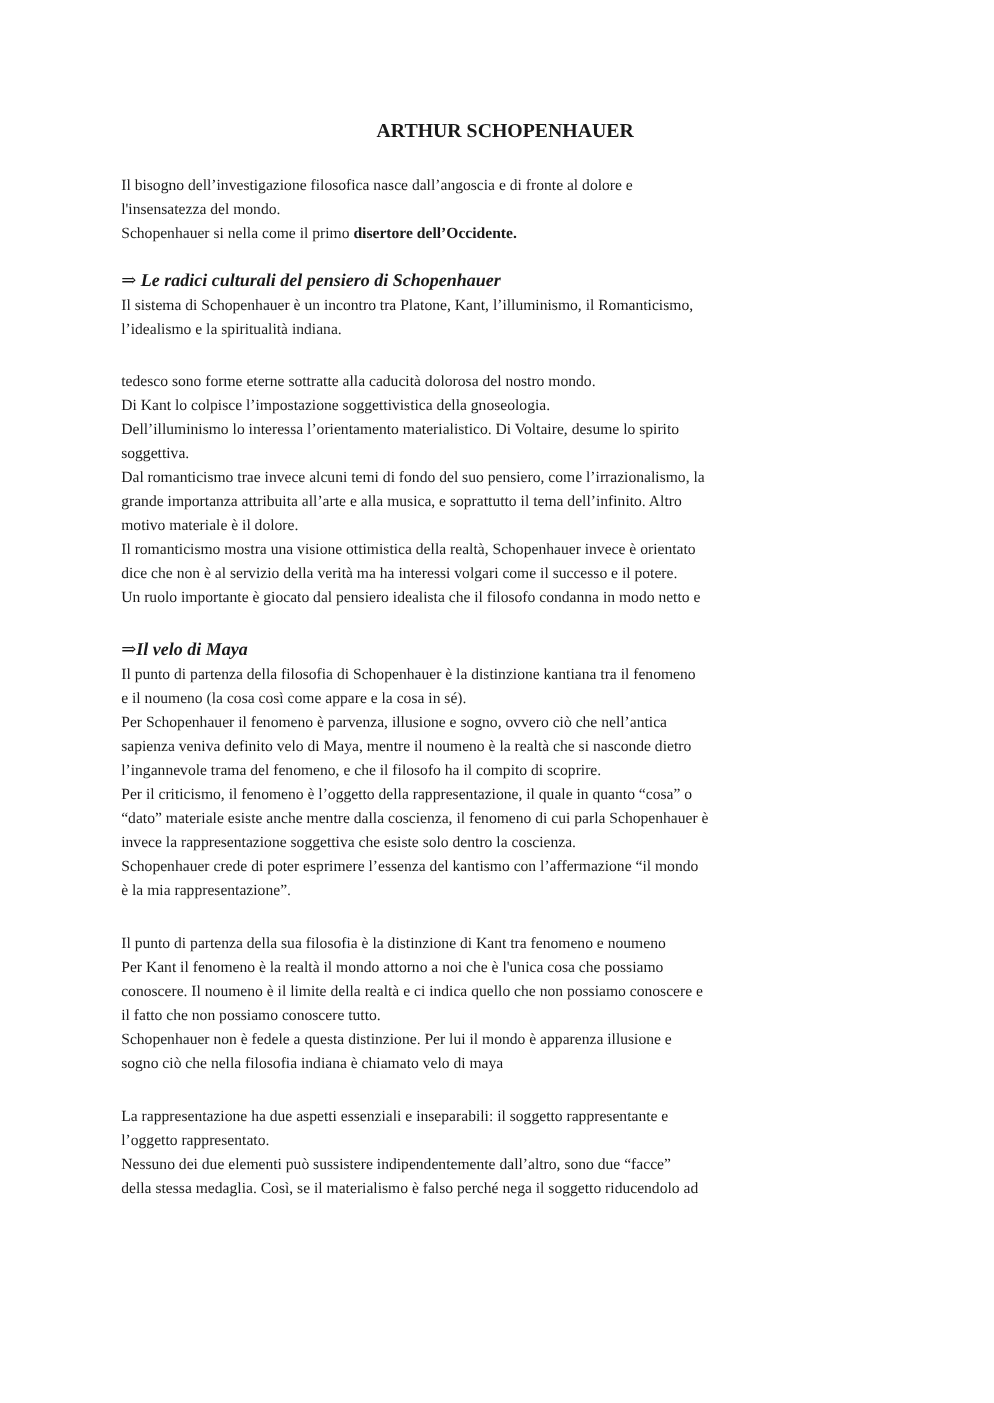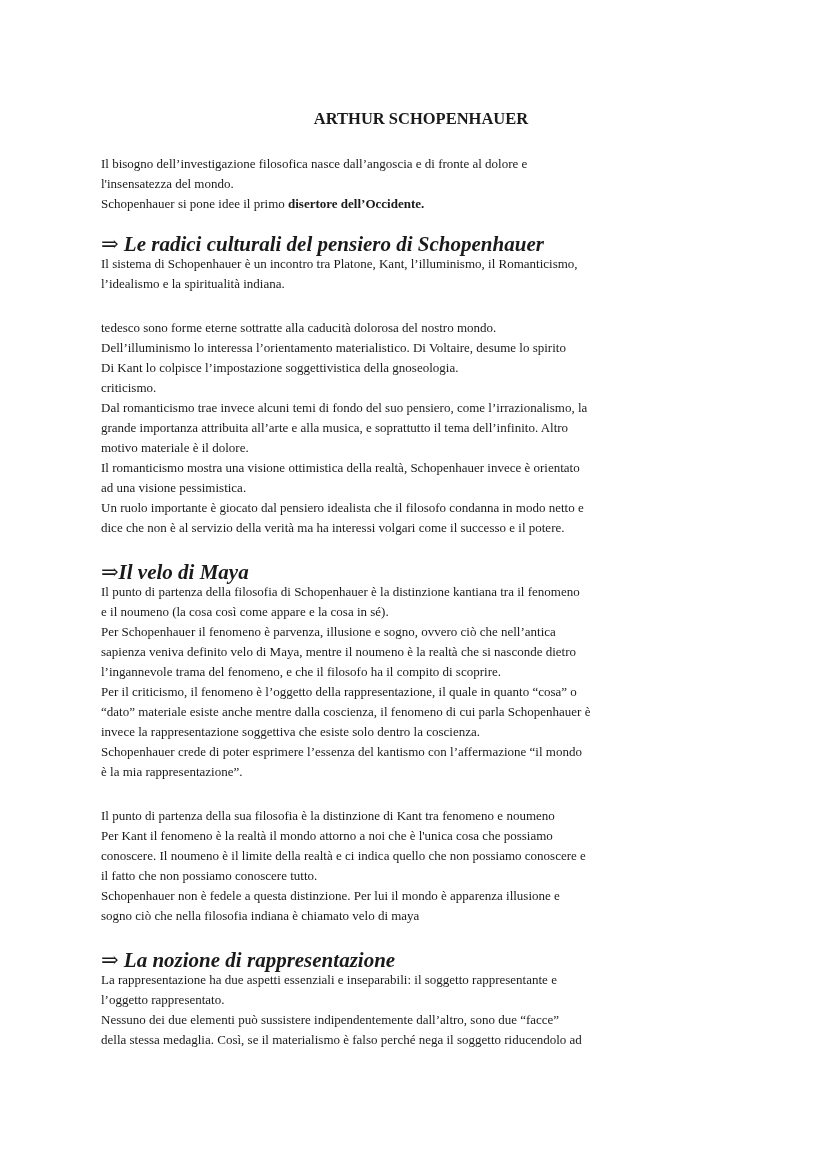--- a/index.html
+++ b/index.html
@@ -1,57 +1,56 @@
 <!DOCTYPE html>
 <html><head>
 <meta charset="utf-8">
 <style>
   html, body { margin: 0; padding: 0; background: #ffffff; }
   body { width: 828px; height: 1169px; position: relative; overflow: hidden;
          font-family: "Liberation Serif", "DejaVu Serif", serif; color: #1a1a1a; }
-  .page { position: absolute; left: 101px; top: 108px; width: 640px; }
+  .page { position: absolute; left: 101px; top: 98px; width: 640px; }
   .title { text-align: center; font-weight: bold; font-size: 16.5px; margin: 0 0 24px 0; line-height: 22px; }
   .line { font-size: 13px; line-height: 20px; white-space: nowrap; }
   .gap { height: 20px; }
-  .heading { font-size: 21px; line-height: 20px; font-weight: bold; font-style: italic; white-space: nowrap; }
+  .heading { font-size: 15px; line-height: 20px; font-weight: bold; font-style: italic; white-space: nowrap; }
   .heading .arrow { font-style: normal; font-weight: normal; }
   .u { }
   .b { font-weight: bold; text-align: right; }
 </style>
 </head>
 <body>
 
 <div class="page">
   <div class="title">ARTHUR SCHOPENHAUER</div>
 
   <div>
     <div class="line">Il bisogno dell’investigazione filosofica nasce dall’angoscia e di fronte al dolore e</div>
     <div class="line">l'insensatezza del mondo.</div>
-    <div class="line"><span>Schopenhauer si pone idee il </span><span class="u">primo</span> <span class="u b">disertore dell’Occidente.</span></div>
+    <div class="line"><span>Schopenhauer si nella come il </span><span class="u">primo</span> <span class="u b">disertore dell’Occidente.</span></div>
   </div>
 
   <div class="gap"></div>
 
   <div>
     <div class="heading"><span class="arrow">⇒</span> <span>Le radici culturali del pensiero di Schopenhauer</span></div>
     <div class="line">Il sistema di Schopenhauer è un incontro tra Platone, Kant, l’illuminismo, il Romanticismo,</div>
     <div class="line">l’idealismo e la spiritualità indiana.</div>
     <div class="gap"></div>
     <div style="margin-top:4px"></div>
     <div class="line">tedesco sono forme eterne sottratte alla caducità dolorosa del nostro mondo.</div>
+    <div class="line">Di Kant lo colpisce l’impostazione soggettivistica della gnoseologia.</div>
     <div class="line">Dell’illuminismo lo interessa l’orientamento materialistico. Di Voltaire, desume lo spirito</div>
-    <div class="line">Di Kant lo colpisce l’impostazione soggettivistica della gnoseologia.</div>
-    <div class="line">criticismo.</div>
+    <div class="line">soggettiva.</div>
     <div class="line">Dal romanticismo trae invece alcuni temi di fondo del suo pensiero, come l’irrazionalismo, la</div>
     <div class="line">grande importanza attribuita all’arte e alla musica, e soprattutto il tema dell’infinito. Altro</div>
     <div class="line">motivo materiale è il dolore.</div>
     <div class="line">Il romanticismo mostra una visione ottimistica della realtà, Schopenhauer invece è orientato</div>
-    <div class="line">ad una visione pessimistica.</div>
+    <div class="line">dice che non è al servizio della verità ma ha interessi volgari come il successo e il potere.</div>
     <div class="line">Un ruolo importante è giocato dal pensiero idealista che il filosofo condanna in modo netto e</div>
-    <div class="line">dice che non è al servizio della verità ma ha interessi volgari come il successo e il potere.</div>
   </div>
 
   <div class="gap" style="height:24px"></div>
 
   <div>
     <div class="heading"><span class="arrow">⇒</span><span>Il velo di Maya</span></div>
     <div class="line">Il punto di partenza della filosofia di Schopenhauer è la distinzione kantiana tra il fenomeno</div>
     <div class="line">e il noumeno (la cosa così come appare e la cosa in sé).</div>
     <div class="line">Per Schopenhauer il fenomeno è parvenza, illusione e sogno, ovvero ciò che nell’antica</div>
     <div class="line">sapienza veniva definito velo di Maya, mentre il noumeno è la realtà che si nasconde dietro</div>
@@ -66,19 +65,18 @@
     <div class="line">Per Kant il fenomeno è la realtà il mondo attorno a noi che è l'unica cosa che possiamo</div>
     <div class="line">conoscere. Il noumeno è il limite della realtà e ci indica quello che non possiamo conoscere e</div>
     <div class="line">il fatto che non possiamo conoscere tutto.</div>
     <div class="line">Schopenhauer non è fedele a questa distinzione. Per lui il mondo è apparenza illusione e</div>
     <div class="line">sogno ciò che nella filosofia indiana è chiamato velo di maya</div>
   </div>
 
   <div class="gap" style="height:24px"></div>
 
   <div>
-    <div class="heading"><span class="arrow">⇒</span> <span>La nozione di rappresentazione</span></div>
     <div class="line">La rappresentazione ha due aspetti essenziali e inseparabili: il soggetto rappresentante e</div>
     <div class="line">l’oggetto rappresentato.</div>
     <div class="line">Nessuno dei due elementi può sussistere indipendentemente dall’altro, sono due “facce”</div>
     <div class="line">della stessa medaglia. Così, se il materialismo è falso perché nega il soggetto riducendolo ad</div>
   </div>
 </div>
 
 </body></html>

